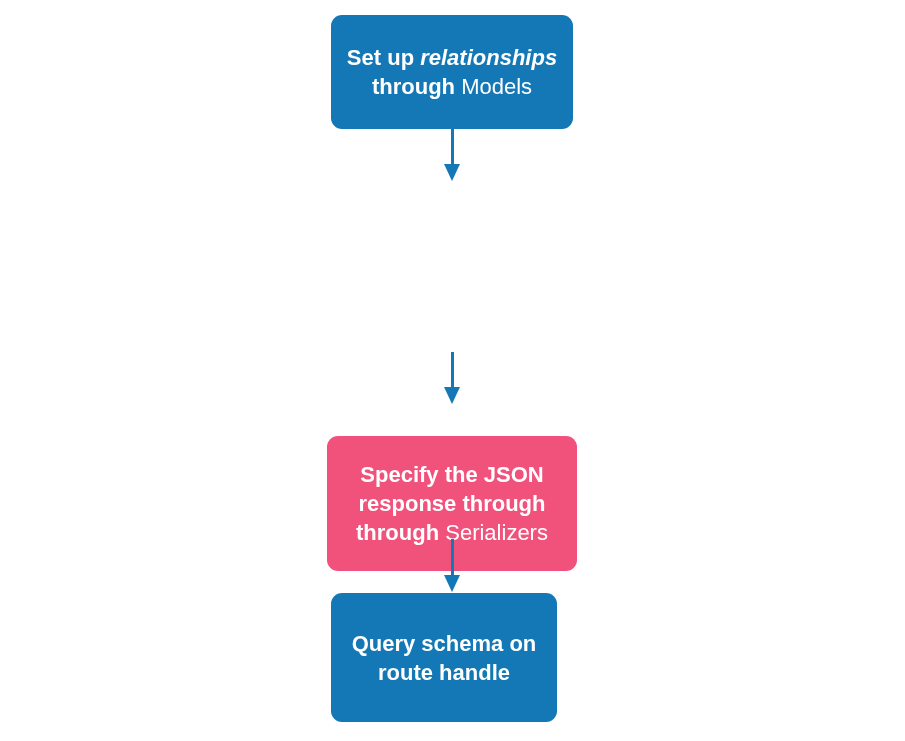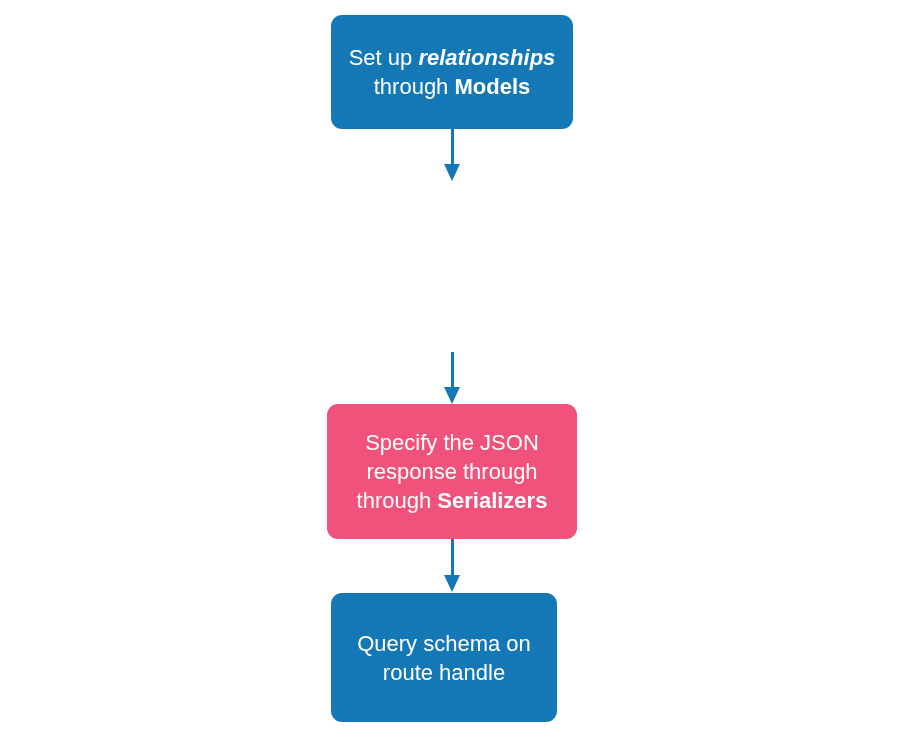--- a/index.html
+++ b/index.html
@@ -17,31 +17,31 @@
   }
   .node {
     position: absolute;
     border-radius: 11px;
     display: flex;
     align-items: center;
     justify-content: center;
     box-sizing: border-box;
   }
   .node-blue { background: var(--node-blue, #1378b5); }
-  .node-pink { background: var(--node-pink, #f0527c); }
+  .node-pink { background: var(--node-pink, #f0527c); margin-top: 32px; }
   .node-text {
     color: var(--text, #ffffff);
     font-size: 22px;
     line-height: 29px;
     text-align: center;
     width: 100%;
   }
-  .seg.normal { font-style: normal; font-weight: 400; }
+  .seg.normal { font-style: normal; font-weight: 700; }
   .seg.italic { font-style: italic; font-weight: 700; }
-  .seg.bold   { font-style: normal; font-weight: 700; }
+  .seg.bold   { font-style: normal; font-weight: 400; }
   .connector {
     position: absolute;
     width: 16px;
     display: flex;
     flex-direction: column;
     align-items: center;
   }
   .arrow-shaft {
     width: 3px;
     background: var(--arrow, #1378b5);

